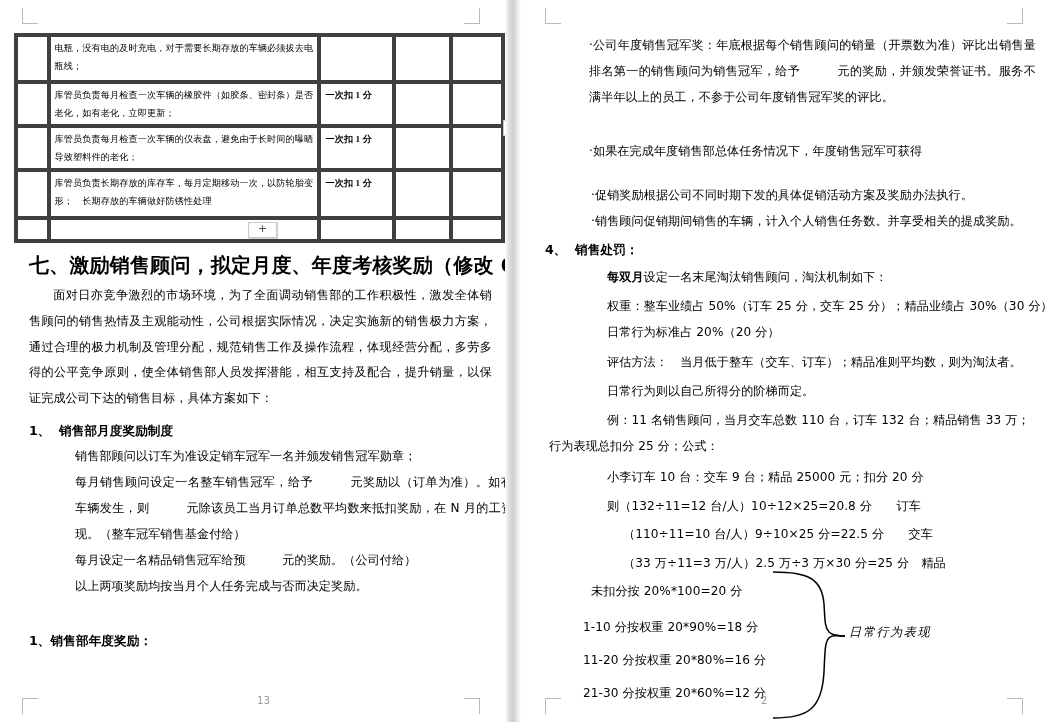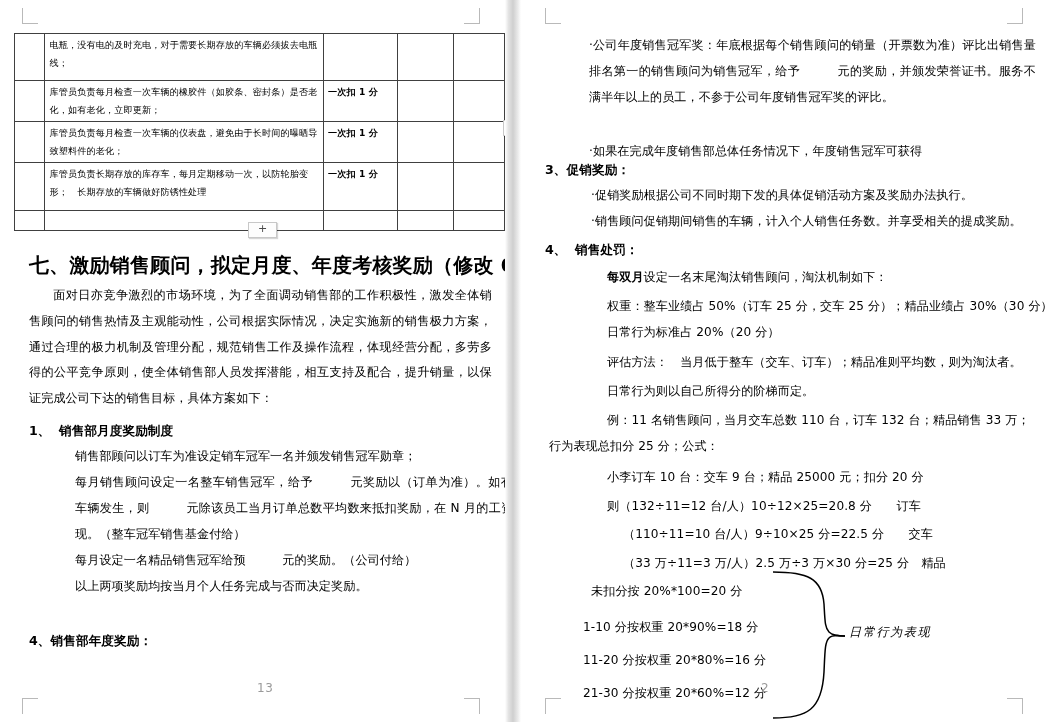--- a/index.html
+++ b/index.html
@@ -97,24 +97,25 @@
   
   .tbl-wrap { position: absolute; }
   table.doc-table {
     border-collapse: collapse;
     table-layout: fixed;
     font-size: 9.1px;
     line-height: 17.5px;
     background: #fff;
   }
   table.doc-table td {
-    border: 1px solid #404040;
+    border: 4px solid #404040;
     vertical-align: top;
     padding: 3px 4px 2px 4px;
     letter-spacing: 0.15px;
+    font-family: Liberation Serif, serif;
   }
   td.c0 { width: 24px; }
   td.c1 { width: 298px; }
   td.c2 { width: 72px; font-weight: bold; }
   td.c3 { width: 52px; }
   td.c4 { width: 47px; }
   tr.spacer td { height: 14px; }
 
   
   .tbl-add-btn {
@@ -126,23 +127,24 @@
     box-shadow: 1px 1px 1px rgba(0,0,0,0.16);
     color: #4a4a4a;
     font-size: 11px;
     line-height: 12px;
     text-align: center;
   }
 
   
   .pageno {
     position: absolute;
-    font-size: 12px;
+    font-size: 10px;
     color: #9a9a9a;
     letter-spacing: .5px;
+    margin-top: 14px;
   }
 
   
   .brace-wrap { position: absolute; font-style: italic; }
   .brace-label {
     position: absolute;
     font-size: 12.1px;
     letter-spacing: 1.6px;
     white-space: nowrap;
   }
@@ -215,39 +217,38 @@
 
     <div class="doc-body pad-a" style="left:29px; top:444px; width:463px;">销售部顾问以订车为准设定销车冠军一名并颁发销售冠军勋章；</div>
 
     <div class="doc-body p-just pad-a" style="left:29px; top:470px; width:463px; text-indent:0;">每月销售顾问设定一名整车销售冠军，给予　　　元奖励以（订单为准）。如有退订车辆发生，则　　　元除该员工当月订单总数平均数来抵扣奖励，在 N 月的工资中体现。（整车冠军销售基金付给）</div>
 
     <div class="doc-body pad-a" style="left:29px; top:548px; width:463px;">每月设定一名精品销售冠军给预　　　元的奖励。（公司付给）</div>
 
     <div class="doc-body pad-a" style="left:29px; top:574px; width:463px;">以上两项奖励均按当月个人任务完成与否而决定奖励。</div>
 
 
-    <div class="doc-body lvl1" style="left:29px; top:628px; width:463px;">4、销售部年度奖励：</div>
+    <div class="doc-body lvl1" style="left:29px; top:628px; width:463px;">1、销售部年度奖励：</div>
 
     <div class="pageno" style="left:257px; top:681px;">13</div>
   </div>
 
   <div class="page-gutter"></div>
 
   <div class="page page-right">
 
     <div class="cropmark cm-tl" style="left:24px;  top:8px;"></div>
     <div class="cropmark cm-tr" style="right:22px; top:8px;"></div>
     <div class="cropmark cm-bl" style="left:24px;  bottom:8px;"></div>
     <div class="cropmark cm-br" style="right:22px; bottom:8px;"></div>
 
     <div class="doc-body p-just pad-c" style="left:38px; top:33px; width:447px;">·公司年度销售冠军奖：年底根据每个销售顾问的销量（开票数为准）评比出销售量排名第一的销售顾问为销售冠军，给予　　　元的奖励，并颁发荣誉证书。服务不满半年以上的员工，不参于公司年度销售冠军奖的评比。</div>
 
     <div class="doc-body pad-c" style="left:38px; top:127px; width:447px;margin-top:12px;">·如果在完成年度销售部总体任务情况下，年度销售冠军可获得</div>
 
-    <div class="doc-body lvl1" style="left:24px; top:157px; width:460px;">3、促销奖励：</div>
 
     <div class="doc-body pad-a" style="left:24px; top:183px; width:460px;">·促销奖励根据公司不同时期下发的具体促销活动方案及奖励办法执行。</div>
 
     <div class="doc-body pad-a" style="left:24px; top:209px; width:460px;">·销售顾问促销期间销售的车辆，计入个人销售任务数。并享受相关的提成奖励。</div>
 
     <div class="doc-body num-item" style="left:24px; top:237px; width:460px;">
       <span class="num">4、</span>
       <span>销售处罚：</span>
     </div>
 

